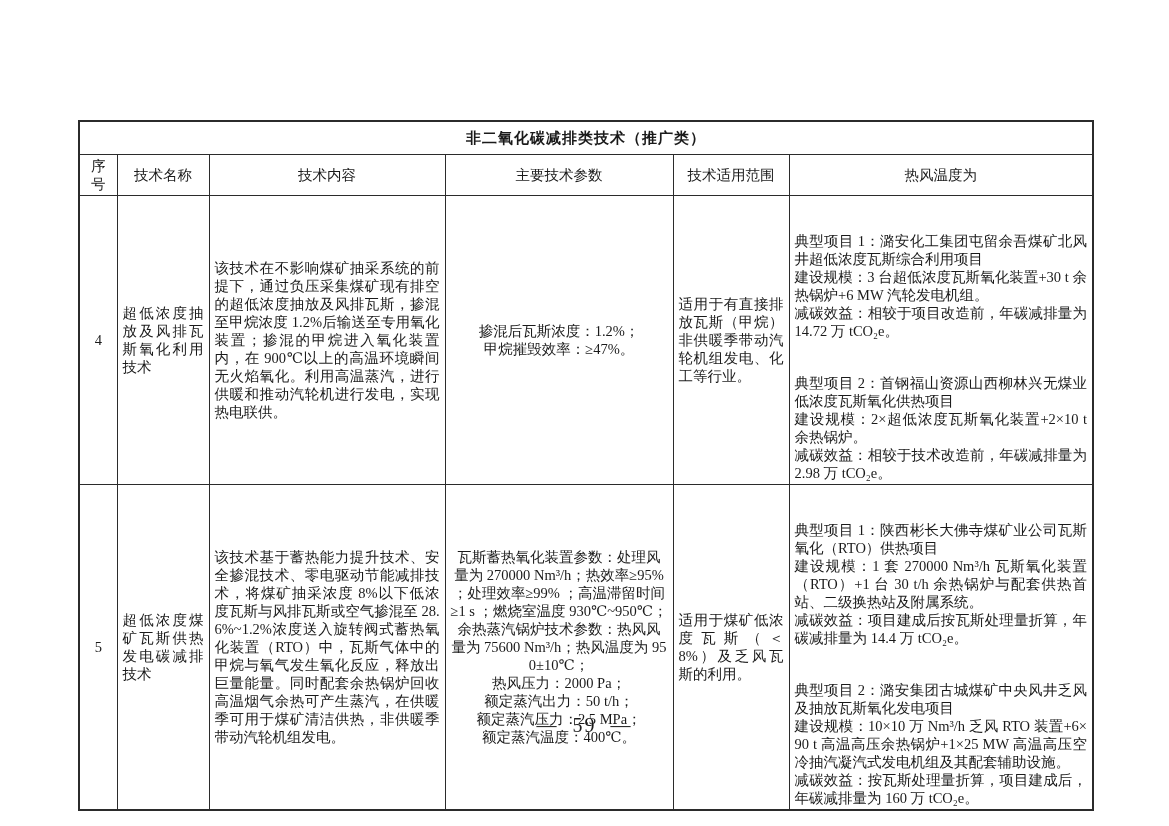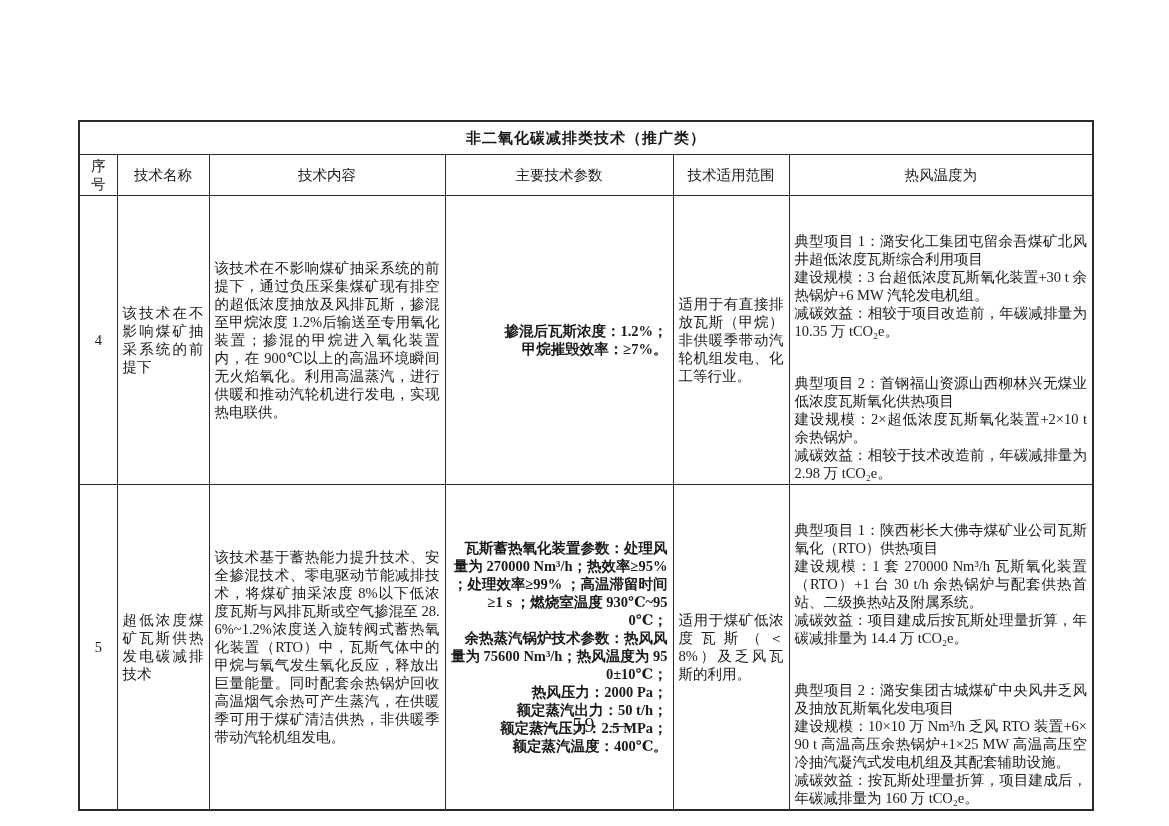--- a/index.html
+++ b/index.html
@@ -57,21 +57,21 @@
   td.cell-name {
     text-align: justify;
     text-justify: inter-character;
     padding: 2px 3px;
   }
   td.cell-content, td.cell-scope {
     text-align: justify;
     text-justify: inter-character;
     margin-left: 38px;
   }
-  td.cell-params { text-align: right; font-weight: bold; }
+  td.cell-params { text-align: center; }
   td.cell-projects {
     vertical-align: top;
     text-align: justify;
     text-justify: inter-character;
     padding-top: 4px;
   }
   .project-block { margin-bottom: 13px; margin-top: 34px; }
   .project-block:last-child { margin-bottom: 0; }
   .footer-pageno {
     position: absolute;
@@ -108,32 +108,32 @@
       <th>序号</th>
       <th>技术名称</th>
       <th>技术内容</th>
       <th>主要技术参数</th>
       <th>技术适用范围</th>
       <th>热风温度为</th>
     </tr>
 
     <tr class="row-4">
       <td class="cell-seq">4</td>
-      <td class="cell-name">该技术在不影响煤矿抽采系统的前提下</td>
+      <td class="cell-name">超低浓度抽放及风排瓦斯氧化利用技术</td>
       <td class="cell-content">该技术在不影响煤矿抽采系统的前提下，通过负压采集煤矿现有排空的超低浓度抽放及风排瓦斯，掺混至甲烷浓度 1.2%后输送至专用氧化装置；掺混的甲烷进入氧化装置内，在 900℃以上的高温环境瞬间无火焰氧化。利用高温蒸汽，进行供暖和推动汽轮机进行发电，实现热电联供。</td>
       <td class="cell-params">
         <div>掺混后瓦斯浓度：1.2%；</div>
-        <div>甲烷摧毁效率：≥7%。</div>
+        <div>甲烷摧毁效率：≥47%。</div>
       </td>
       <td class="cell-scope">适用于有直接排放瓦斯（甲烷）非供暖季带动汽轮机组发电、化工等行业。</td>
       <td class="cell-projects">
         <div class="project-block">
           <div>典型项目 1：潞安化工集团屯留余吾煤矿北风井超低浓度瓦斯综合利用项目</div>
           <div>建设规模：3 台超低浓度瓦斯氧化装置+30 t 余热锅炉+6 MW 汽轮发电机组。</div>
-          <div>减碳效益：相较于项目改造前，年碳减排量为 10.35 万 tCO₂e。</div>
+          <div>减碳效益：相较于项目改造前，年碳减排量为 14.72 万 tCO₂e。</div>
         </div>
         <div class="project-block">
           <div>典型项目 2：首钢福山资源山西柳林兴无煤业低浓度瓦斯氧化供热项目</div>
           <div>建设规模：2×超低浓度瓦斯氧化装置+2×10 t 余热锅炉。</div>
           <div>减碳效益：相较于技术改造前，年碳减排量为 2.98 万 tCO₂e。</div>
         </div>
       </td>
     </tr>
 
     <tr class="row-5">

